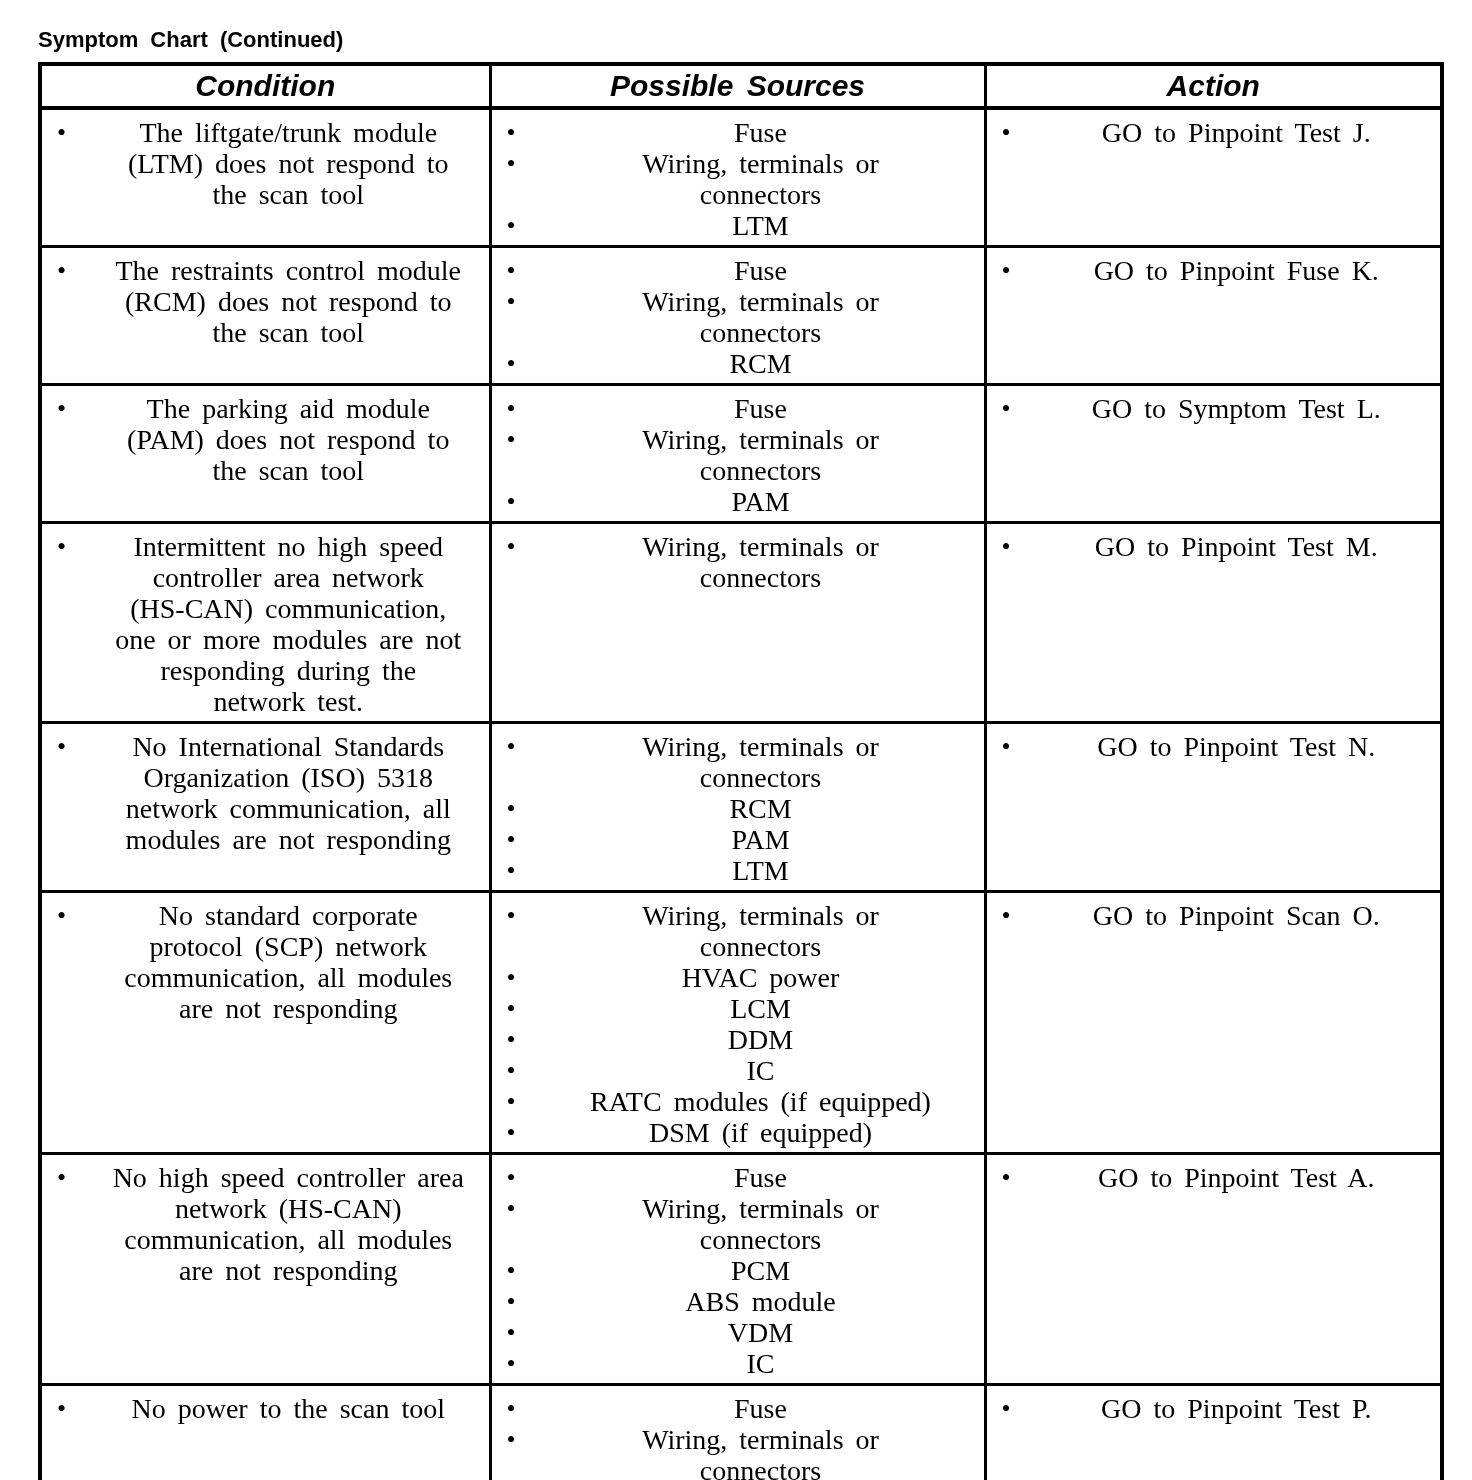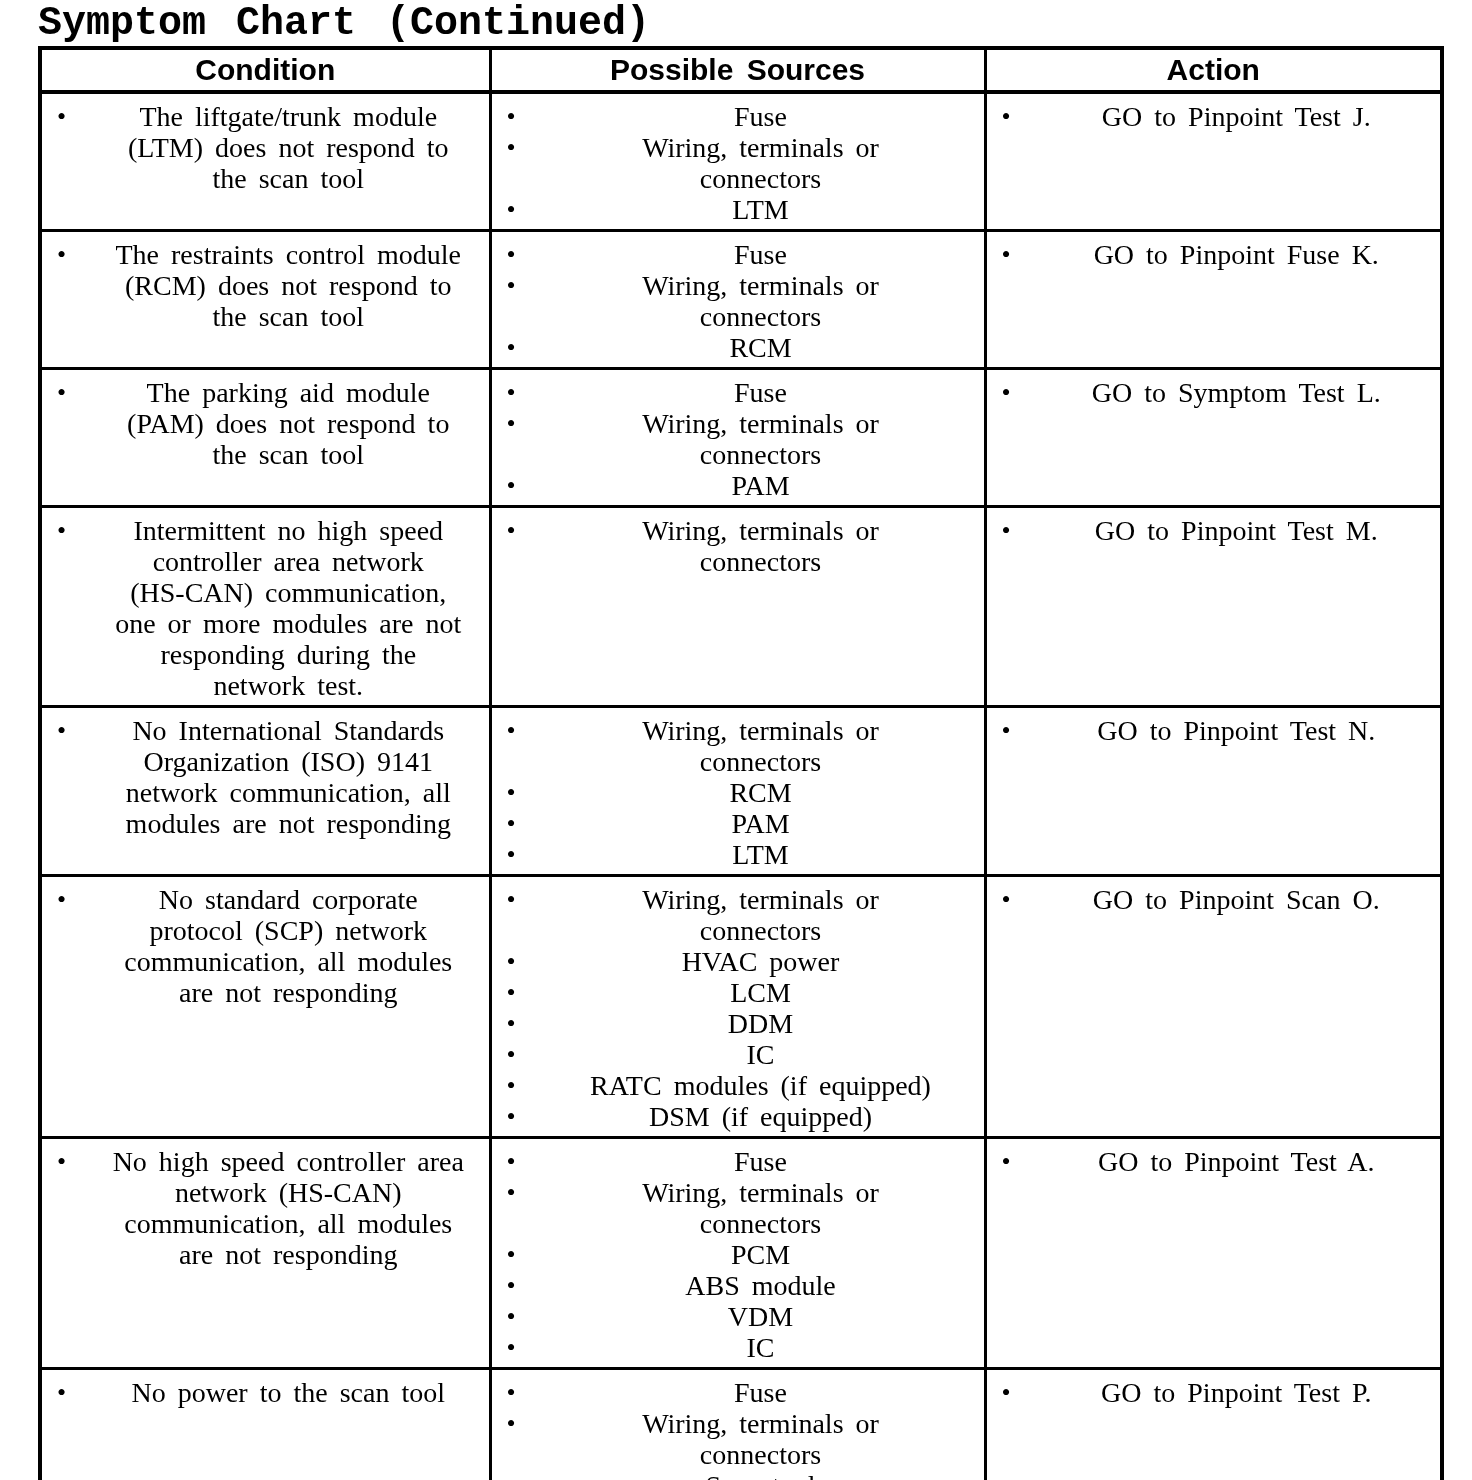--- a/index.html
+++ b/index.html
@@ -2,35 +2,35 @@
 <html><head>
 <meta charset="utf-8">
 <style>
   html,body{margin:0;padding:0;}
   body{
     width:1472px;height:1480px;background:#ffffff;color:#000000;
     font-family:"Liberation Serif", serif;
   }
   .page{padding:5px 0 0 38px;}
   .title{
-    font-family:Liberation Mono, monospace;
-    font-weight:bold;font-size:40px;line-height:37px;
-    margin:0 0 4px 0;word-spacing:6px;
+    font-family:Liberation Sans, sans-serif;
+    font-weight:bold;font-size:22px;line-height:37px;
+    margin:16px 0 4px 0;word-spacing:6px;
   }
   table.symptom{
     border-collapse:collapse;table-layout:fixed;width:1402px;
     border:4px solid #000;
   }
   th,td{border:3px solid #000;}
   thead th{
     border-bottom:4px solid #000;
     font-family:"Liberation Sans", sans-serif;
     font-weight:bold;font-size:30px;height:40px;
     text-align:center;vertical-align:middle;
-    word-spacing:5px;padding:0;
+    word-spacing:5px;padding:0;font-style:italic;
   }
   td{
     vertical-align:top;
     padding:7px 6px 4px 0;
     font-size:28px;line-height:31px;word-spacing:5px;
   }
   tbody tr:nth-child(1){height:127px;}
   tbody tr:nth-child(2){height:130px;}
   tbody tr:nth-child(3){height:132px;}
   tbody tr:nth-child(4){height:190px;}
@@ -182,21 +182,21 @@
     <span class="bullet">•</span>
     <span class="bullet-text">GO to Pinpoint Test M.</span>
   </div>
           </td>
   </tr>
         <tr>
     <td>
             <div class="bullet-item">
     <span class="bullet">•</span>
     <span class="bullet-text">No International Standards
-Organization (ISO) 9141
+Organization (ISO) 5318
 network communication, all
 modules are not responding</span>
   </div>
           </td>
     <td>
             <div class="bullet-item">
     <span class="bullet">•</span>
     <span class="bullet-text">Wiring, terminals or
 connectors</span>
   </div>

